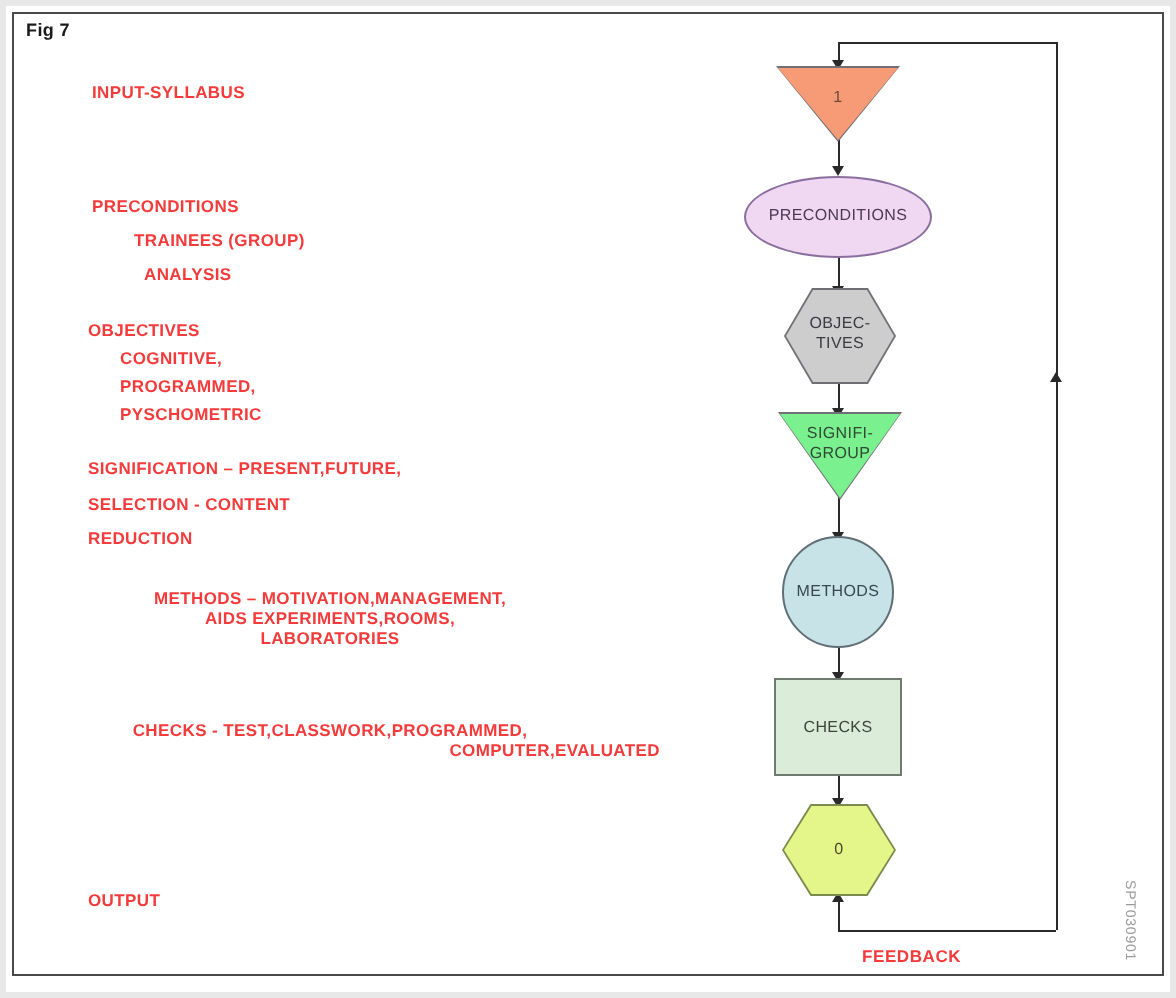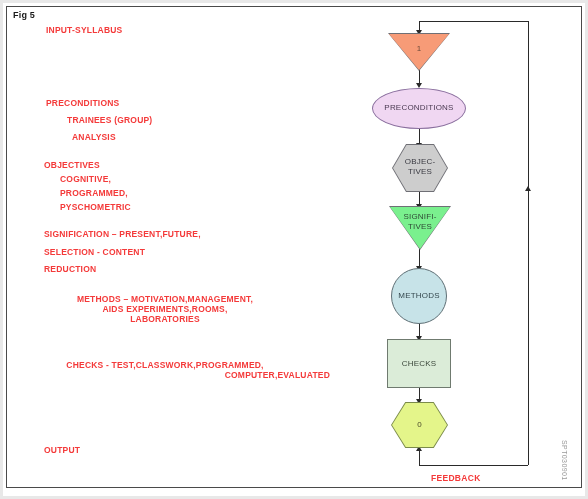--- a/index.html
+++ b/index.html
@@ -156,23 +156,23 @@
     white-space: nowrap;
   }
 </style>
 </head>
 <body>
 
 <div id="page">
   <div id="outer-frame"></div>
   <div id="inner-frame"></div>
 
-  <div class="fig-label">Fig 5</div>
-
-  <div class="ann" style="left:46px; top:24px;text-align:center;">INPUT-SYLLABUS</div>
+  <div class="fig-label">Fig 7</div>
+
+  <div class="ann" style="left:46px; top:40px;text-align:center;">INPUT-SYLLABUS</div>
 
   <div class="ann" style="left:46px; top:97px;">PRECONDITIONS</div>
   <div class="ann" style="left:67px; top:114px;">TRAINEES (GROUP)</div>
   <div class="ann" style="left:72px; top:131px;">ANALYSIS</div>
 
   <div class="ann" style="left:44px; top:159px;">OBJECTIVES</div>
   <div class="ann" style="left:60px; top:173px;">COGNITIVE,</div>
   <div class="ann" style="left:60px; top:187px;">PROGRAMMED,</div>
   <div class="ann" style="left:60px; top:201px;">PYSCHOMETRIC</div>
 
@@ -236,21 +236,21 @@
     <div class="hex-border" style="left:392px; top:144px; width:56px; height:48px;"></div>
     <div class="shape hexagon" style="left:393px; top:145px; width:54px; height:46px; background:#cdcdcd;"></div>
     <div class="shape-label" style="left:392px; top:157px; width:56px; color:#3a3a42;">OBJEC-
 TIVES</div>
   </div>
 
   <div>
     <div class="tri-border" style="left:389px; top:206px; width:62px; height:44px;"></div>
     <div class="shape tri-down" style="left:390px; top:207px; width:60px; height:42px; background:#7af08e;"></div>
     <div class="shape-label" style="left:389px; top:212px; width:62px; color:#2f4a35;">SIGNIFI-
-TIVES</div>
+GROUP</div>
   </div>
 
   <div>
     <div class="shape circle" style="left:391px; top:268px; width:56px; height:56px; background:#c7e3e8;"></div>
     <div class="shape-label" style="left:391px; top:291px; width:56px; color:#35484e;">METHODS</div>
   </div>
 
   <div>
     <div class="shape rect" style="left:387px; top:339px; width:64px; height:49px; background:#dbecd8;"></div>
     <div class="shape-label" style="left:387px; top:359px; width:64px; color:#3a463a;">CHECKS</div>

